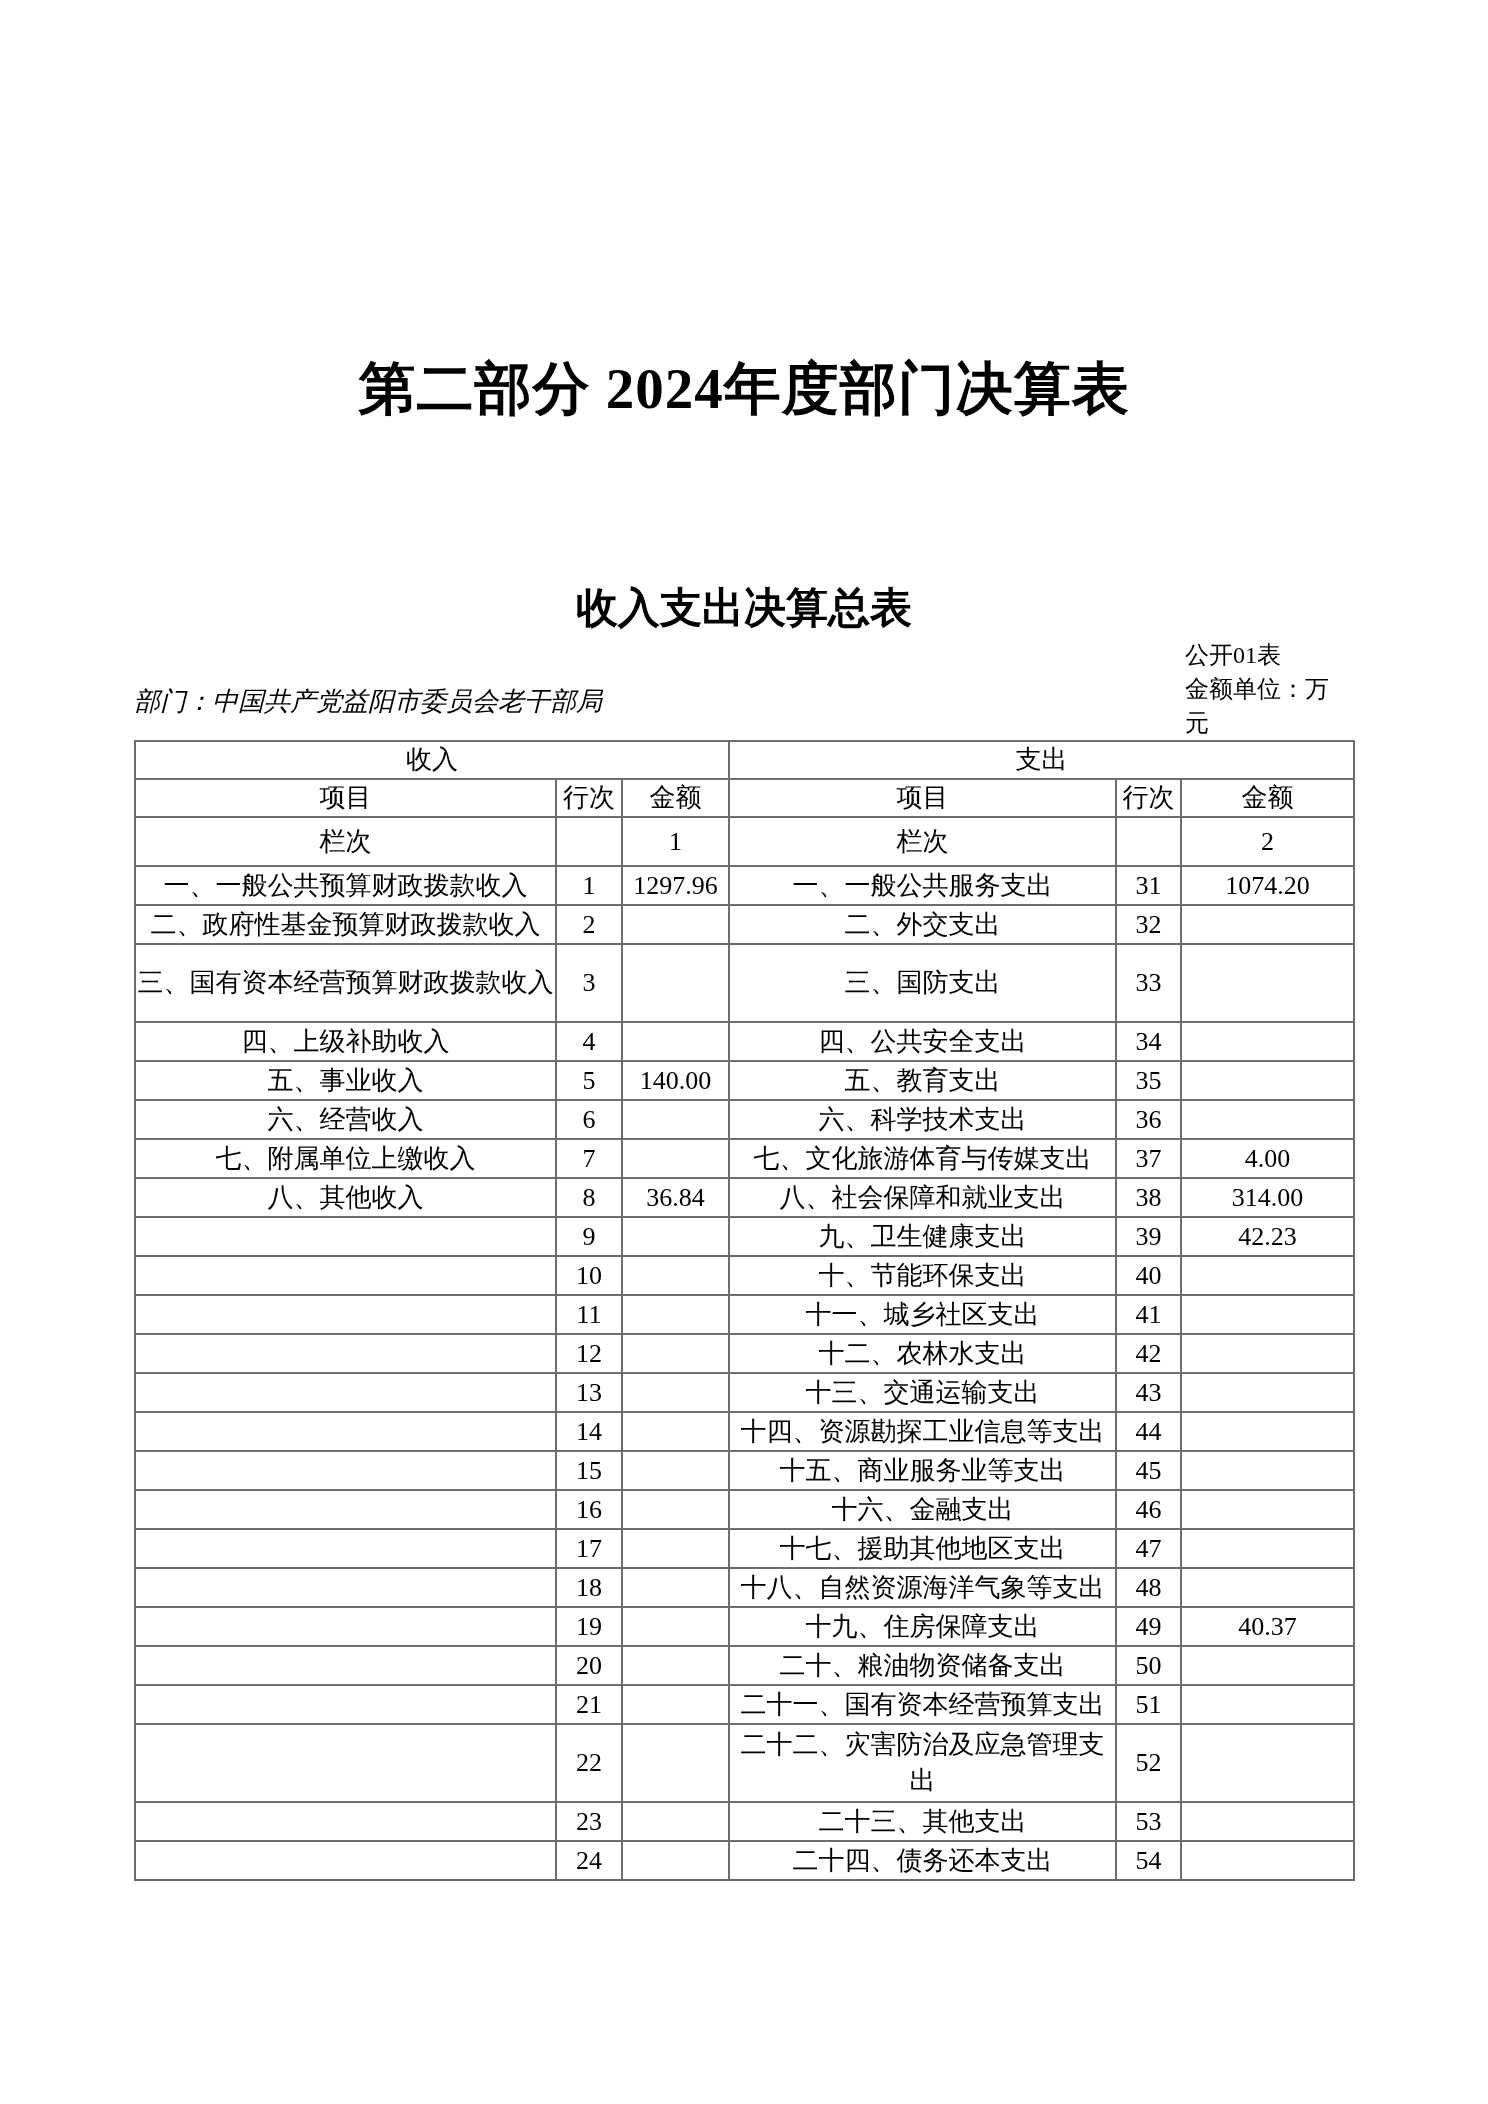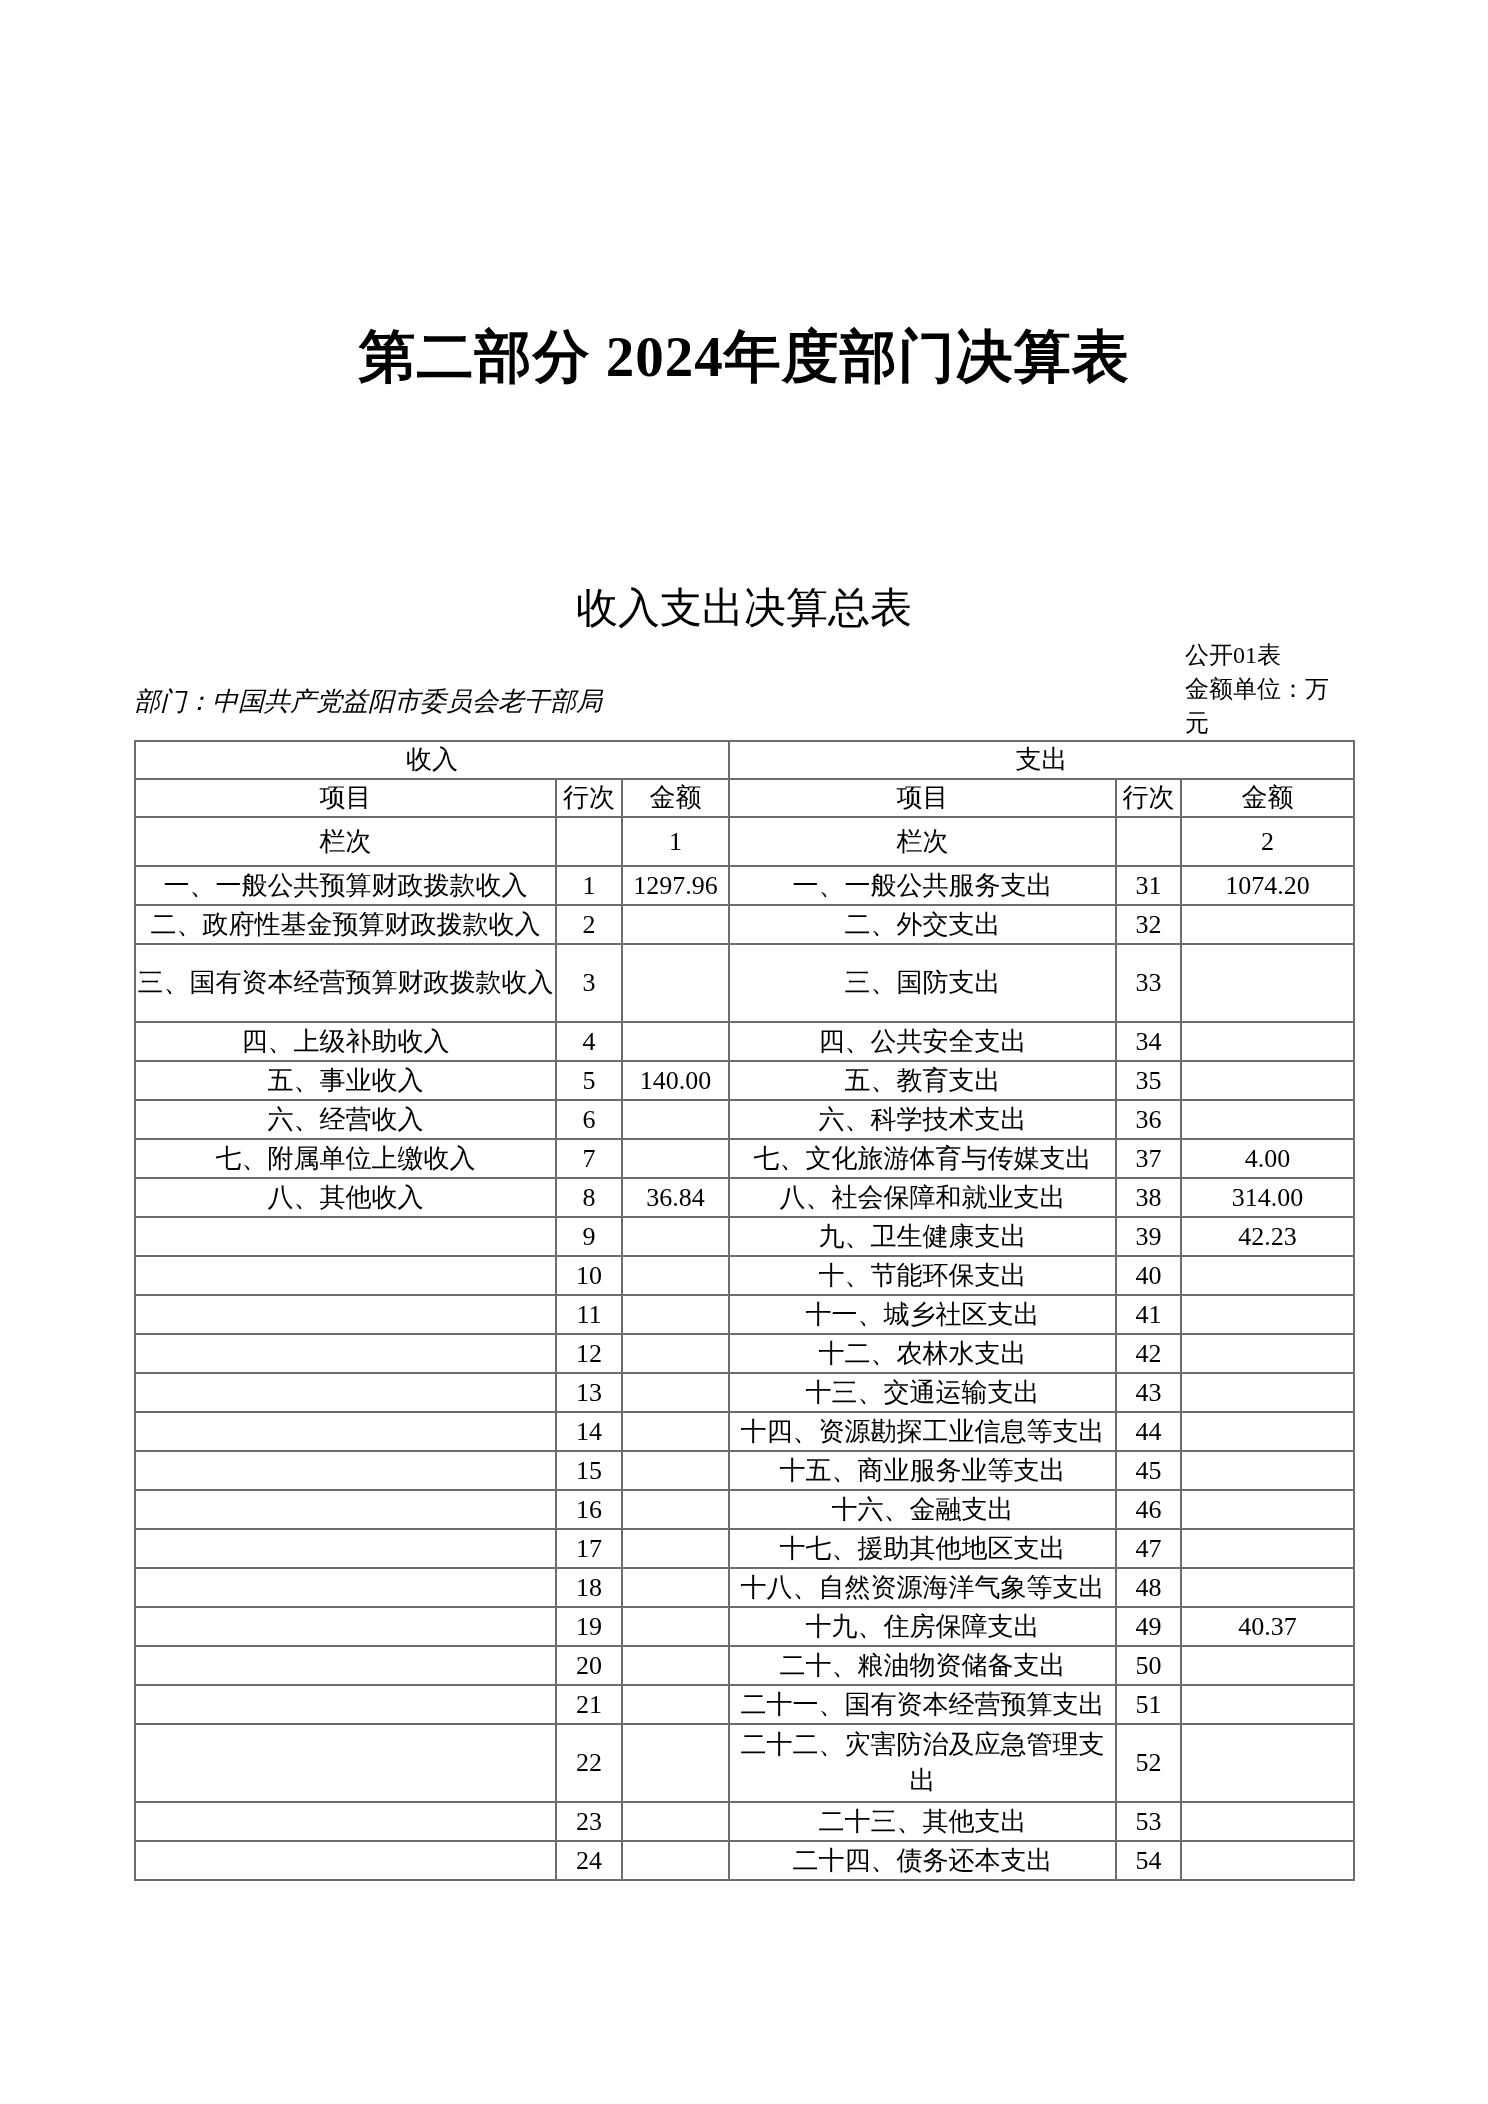--- a/index.html
+++ b/index.html
@@ -10,39 +10,39 @@
   body {
     position: relative;
     width: 1488px;
     height: 2104px;
     overflow: hidden;
     font-family: "Liberation Serif", "DejaVu Serif", serif;
     color: #000000;
   }
   .page-title {
     position: absolute;
-    top: 324px;
+    top: 356px;
     left: 0;
     width: 100%;
     text-align: center;
     font-size: 57px;
     line-height: 1.15;
     font-weight: bold;
     letter-spacing: 1px;
     white-space: nowrap;
   }
   .table-title {
     position: absolute;
     top: 584px;
     left: 0;
     width: 100%;
     text-align: center;
     font-size: 42px;
     line-height: 1.15;
-    font-weight: normal;
+    font-weight: bold;
     white-space: nowrap;
   }
   .corner-notes {
     position: absolute;
     left: 1185px;
     top: 638px;
     width: 162px;
     font-size: 24px;
     line-height: 34px;
     text-align: left;

